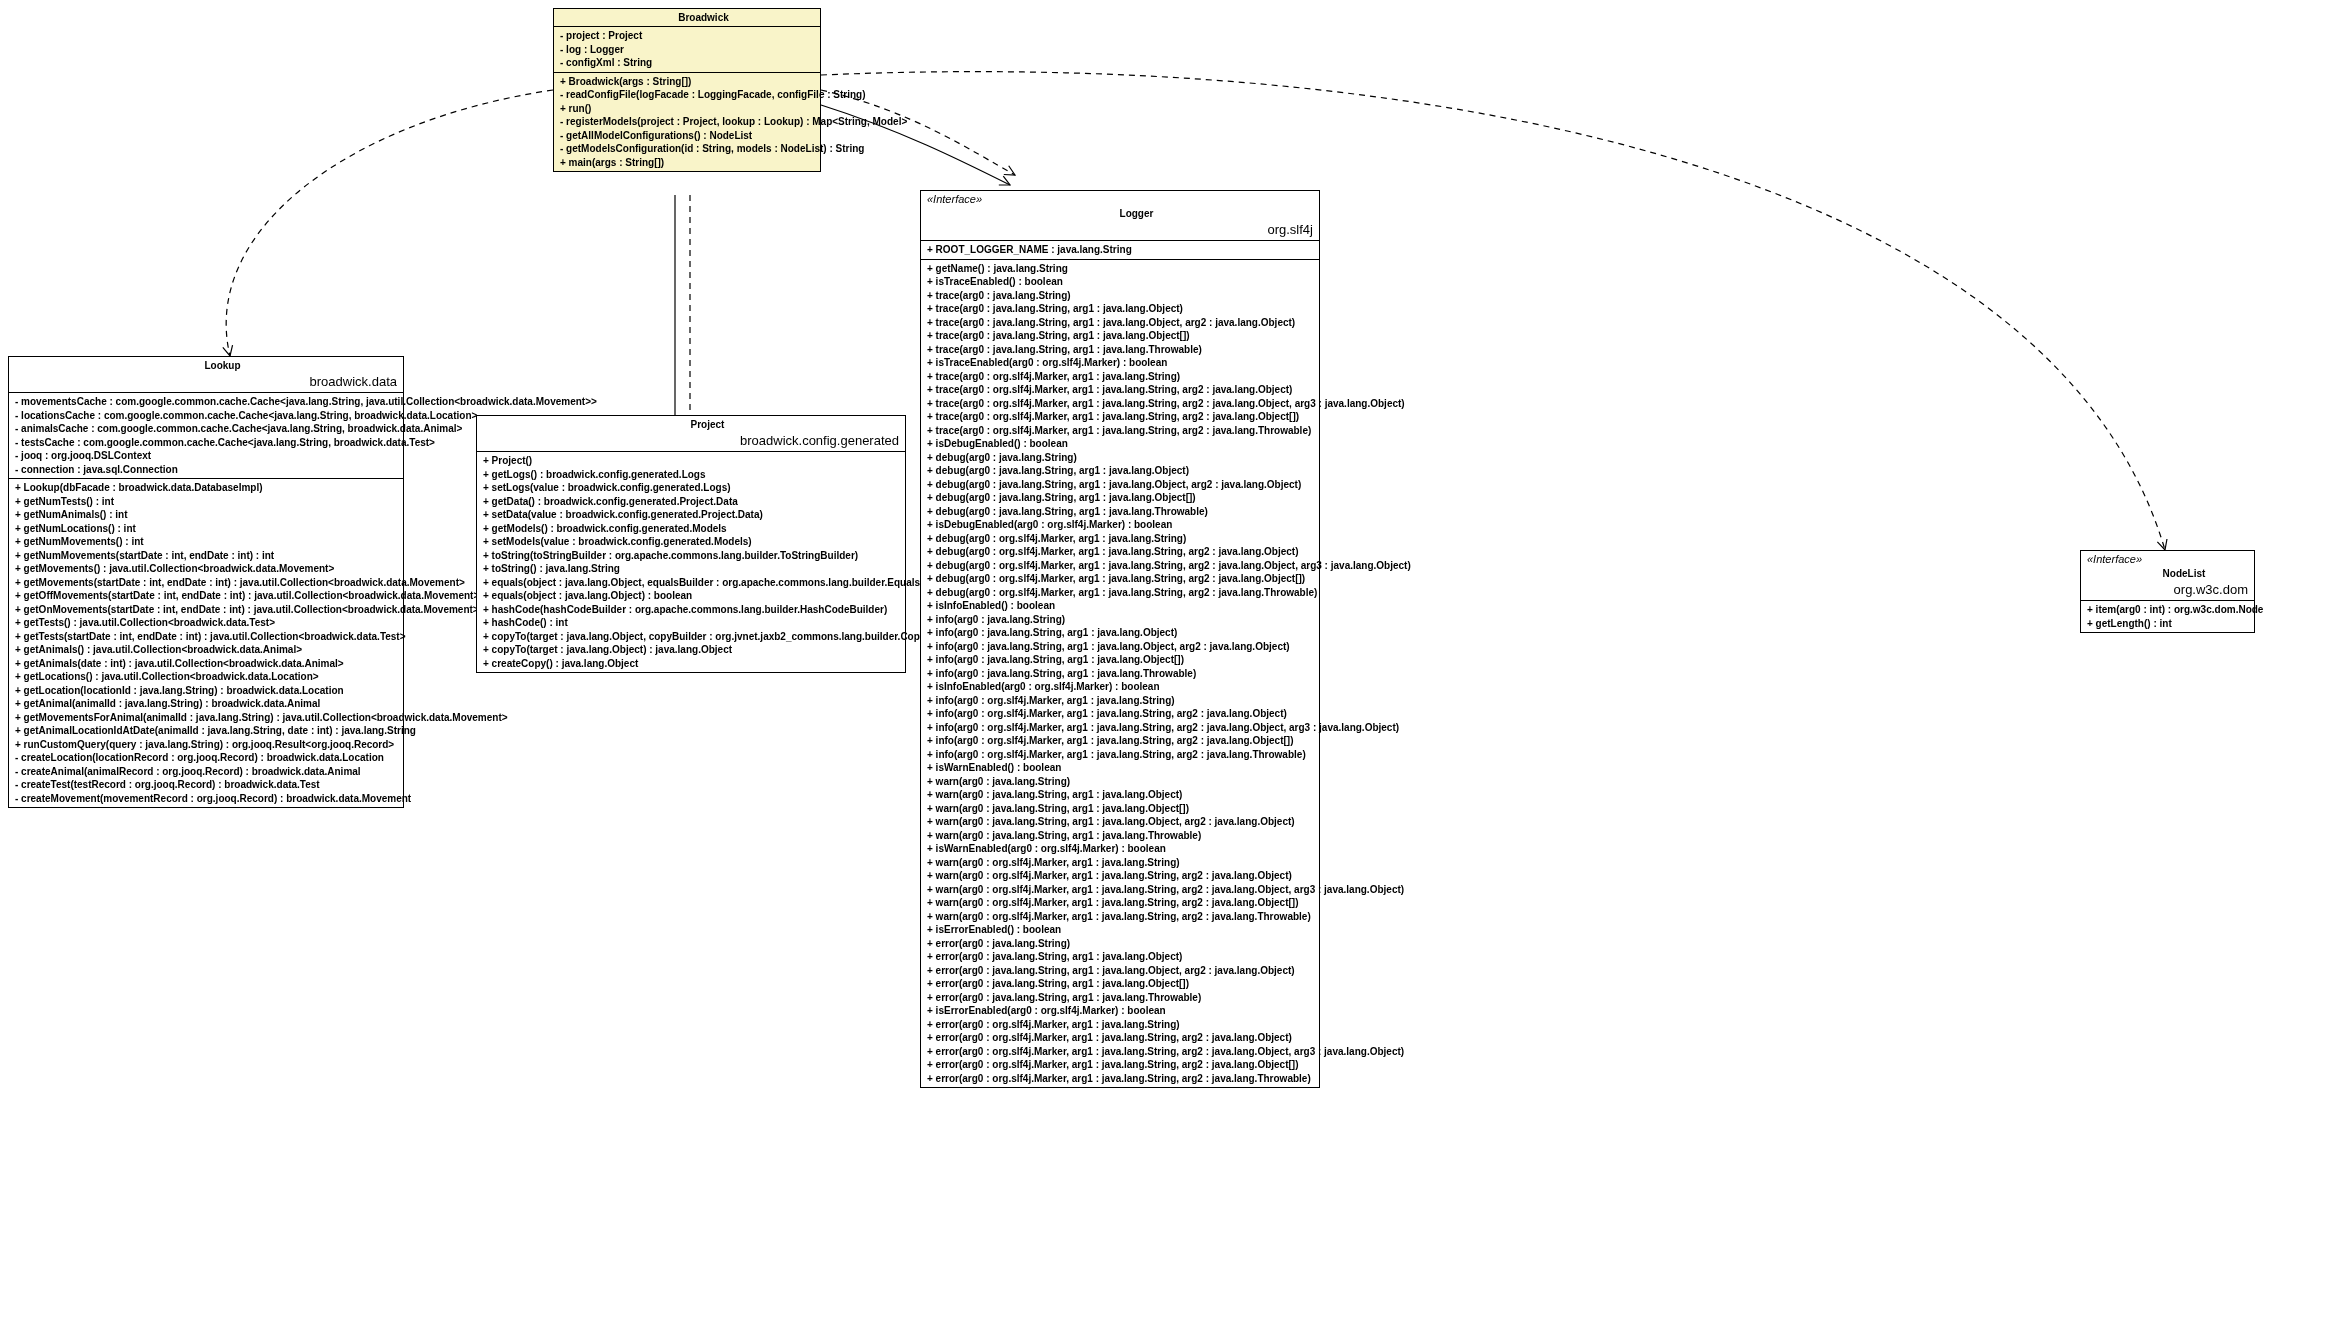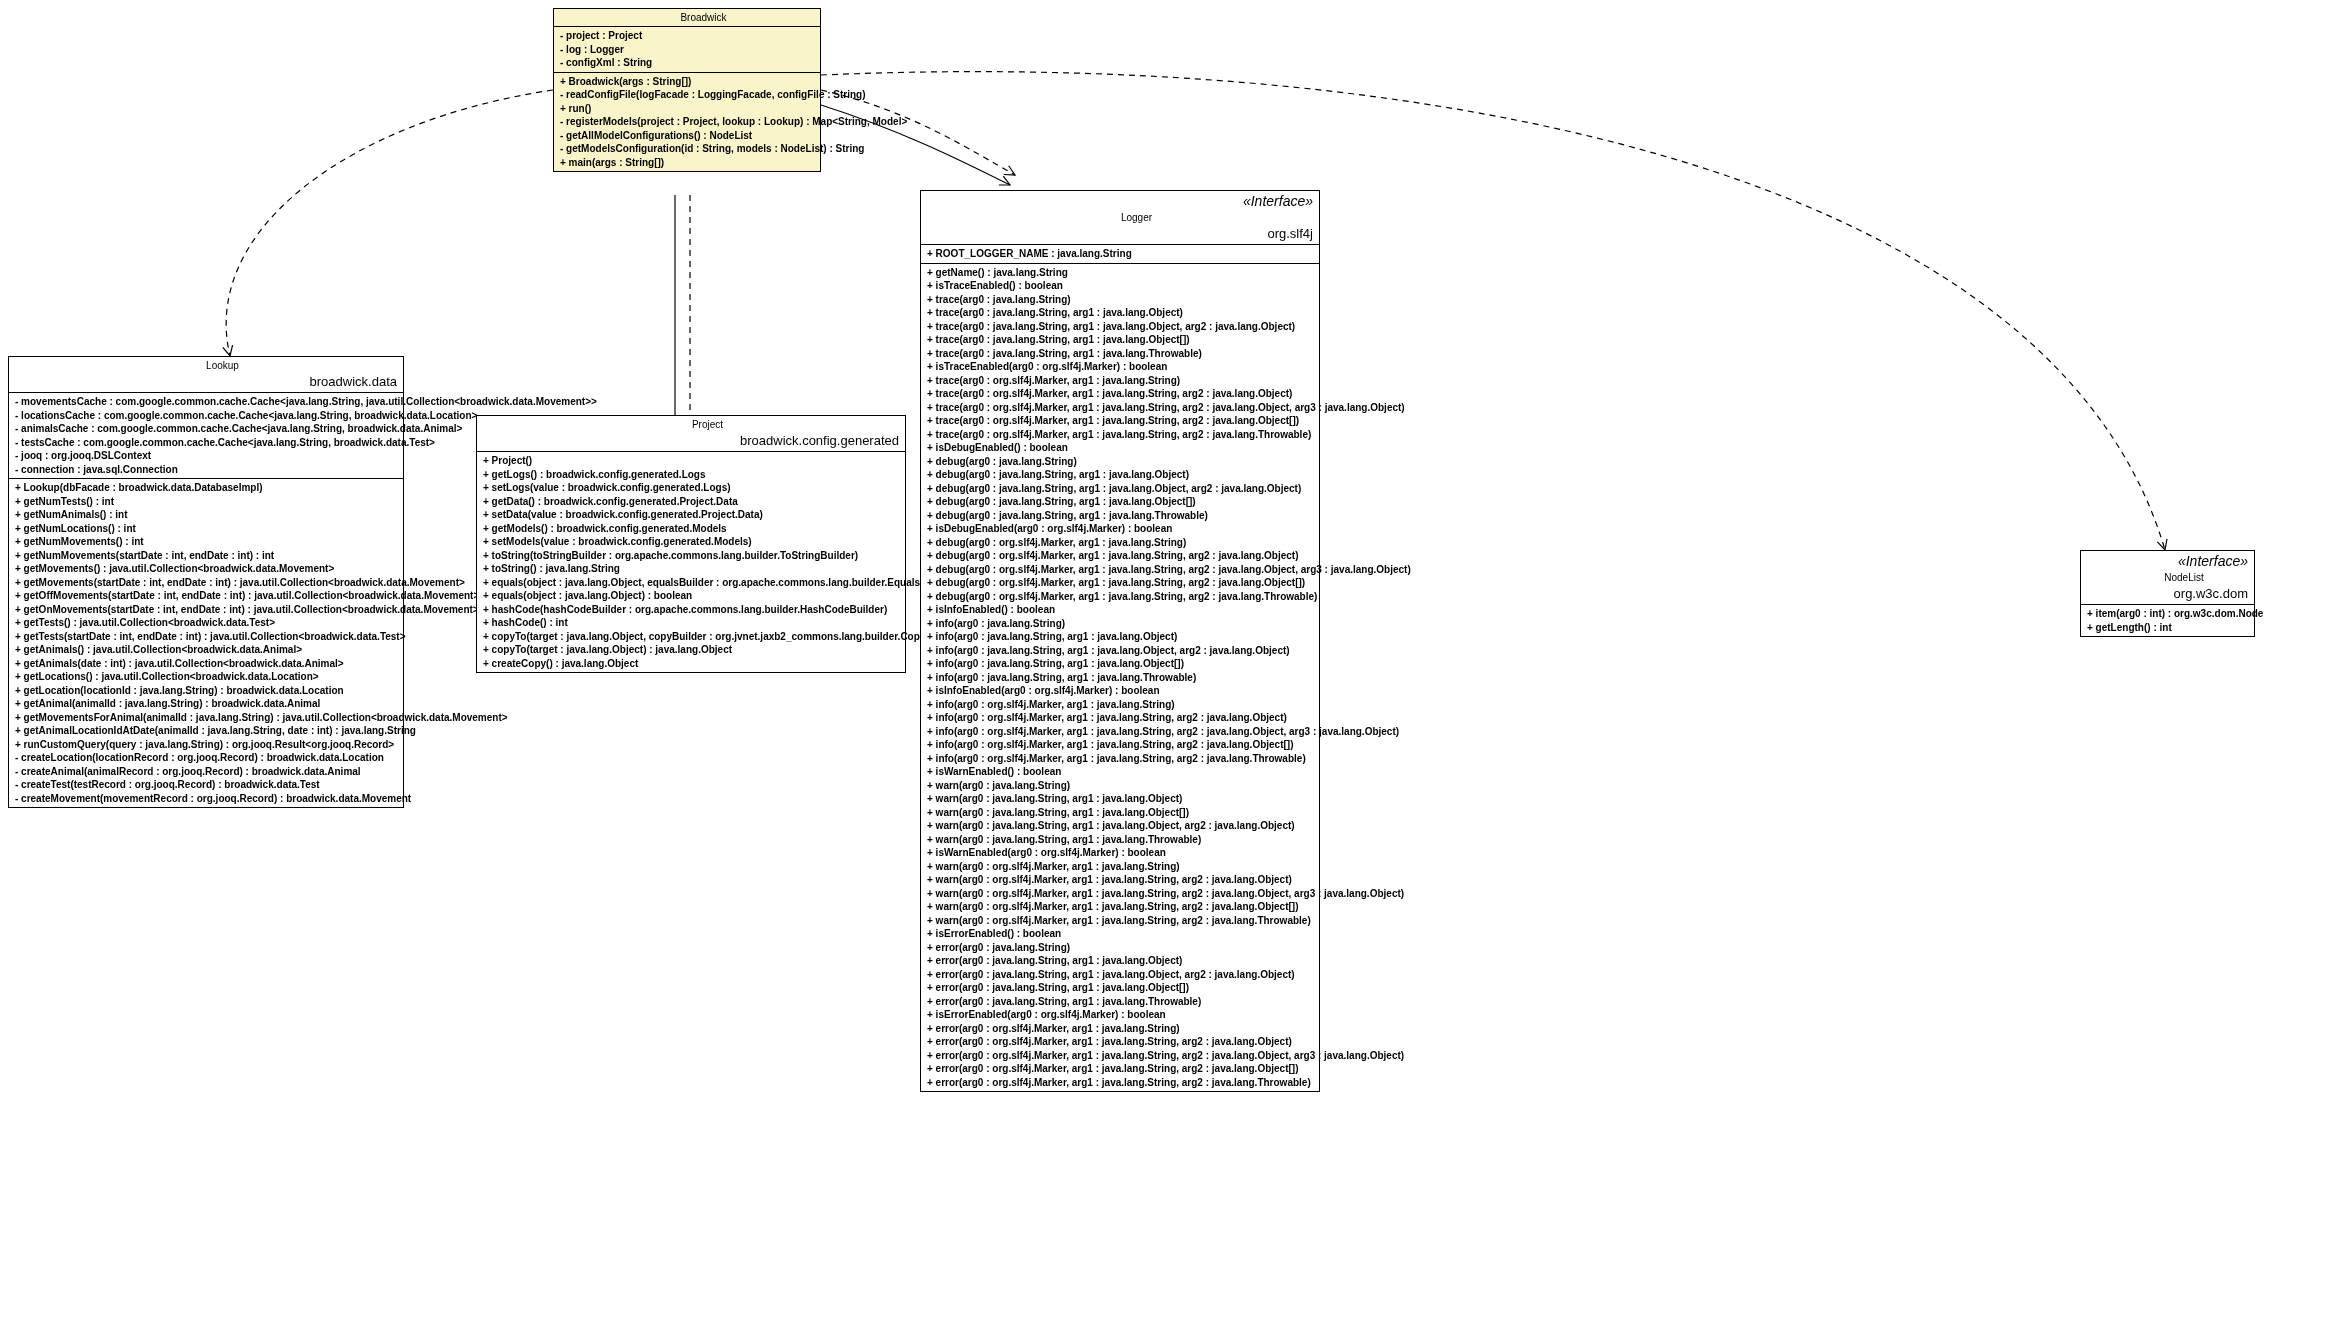--- a/index.html
+++ b/index.html
@@ -18,23 +18,23 @@
   border: 1px solid #000;
   background: #fff;
 }
 .cls.highlight { background: #f9f4c9; }
 .sect {
   border-top: 1px solid #000;
   padding: 2px 6px;
   font-weight: bold;
 }
 .sect:first-child { border-top: none; }
-.title { text-align: center; font-weight: normal; padding: 3px 6px; margin-left: 33px; }
+.title { text-align: center; font-weight: bold; padding: 3px 6px; margin-left: 33px; }
 .subtitle { text-align: right; font-size: 13px; padding: 0 6px 3px 6px; }
-.stereo { text-align: right; font-style: italic; font-size: 14px; padding: 2px 6px 0 6px; }
+.stereo { text-align: left; font-style: italic; font-size: 11px; padding: 2px 6px 0 6px; }
 .row { white-space: nowrap; line-height: 1.35; }
 svg.conn { position: absolute; top: 0; left: 0; width: 2328px; height: 1341px; pointer-events: none; }
 </style>
 </head>
 <body>
 
 <svg class="conn">
   <defs>
     <marker id="arrow" viewBox="0 0 12 12" refX="11" refY="6" markerWidth="10" markerHeight="10" orient="auto">
       <path d="M 1 1 L 11 6 L 1 11" fill="none" stroke="#000" stroke-width="1.2"></path>

